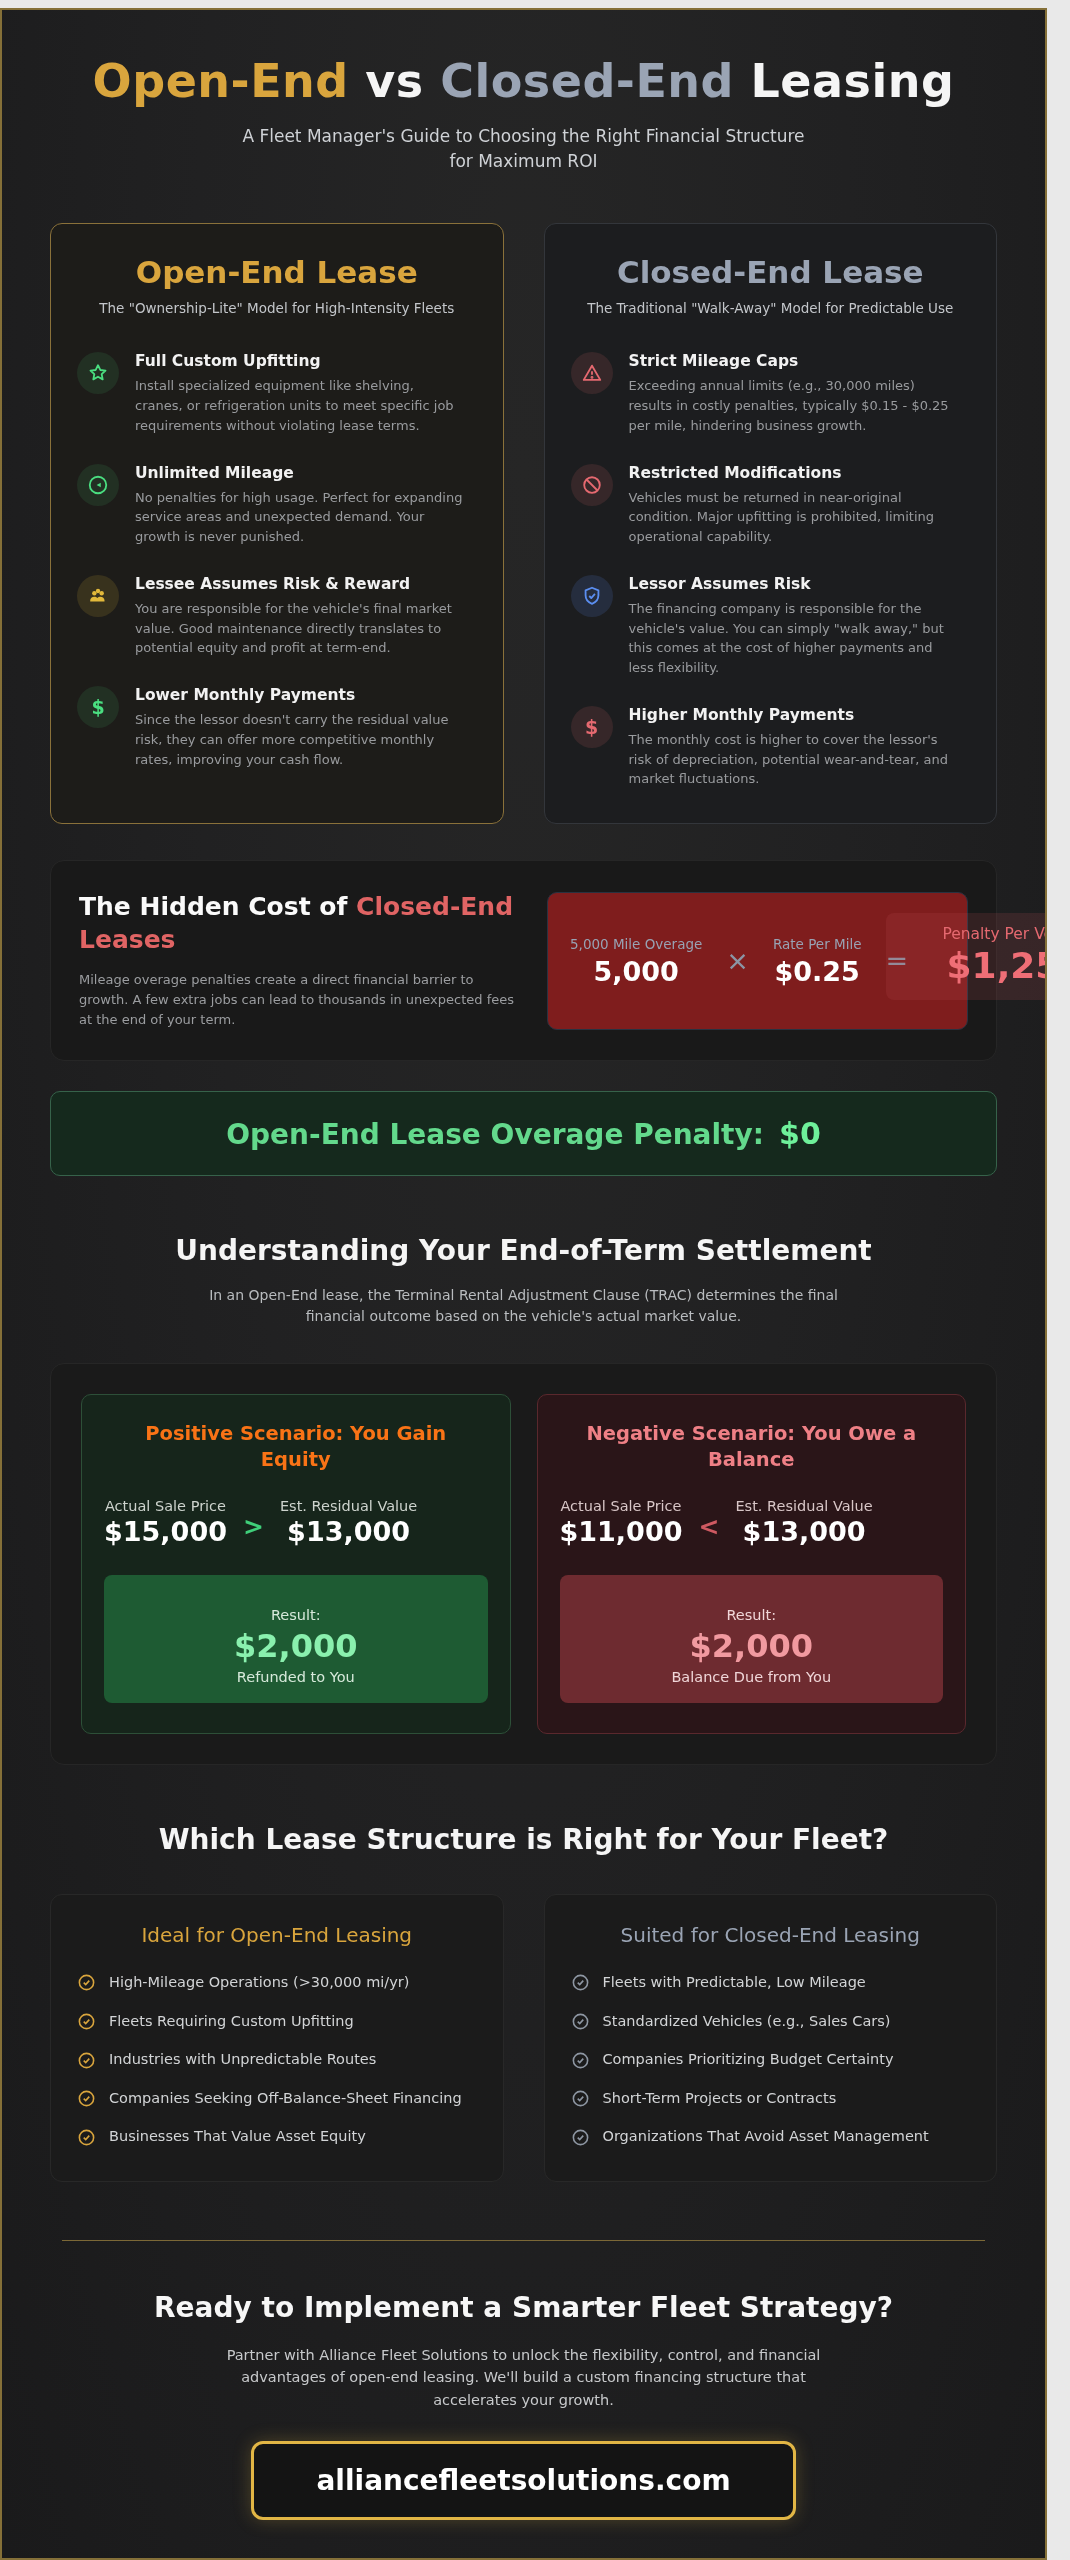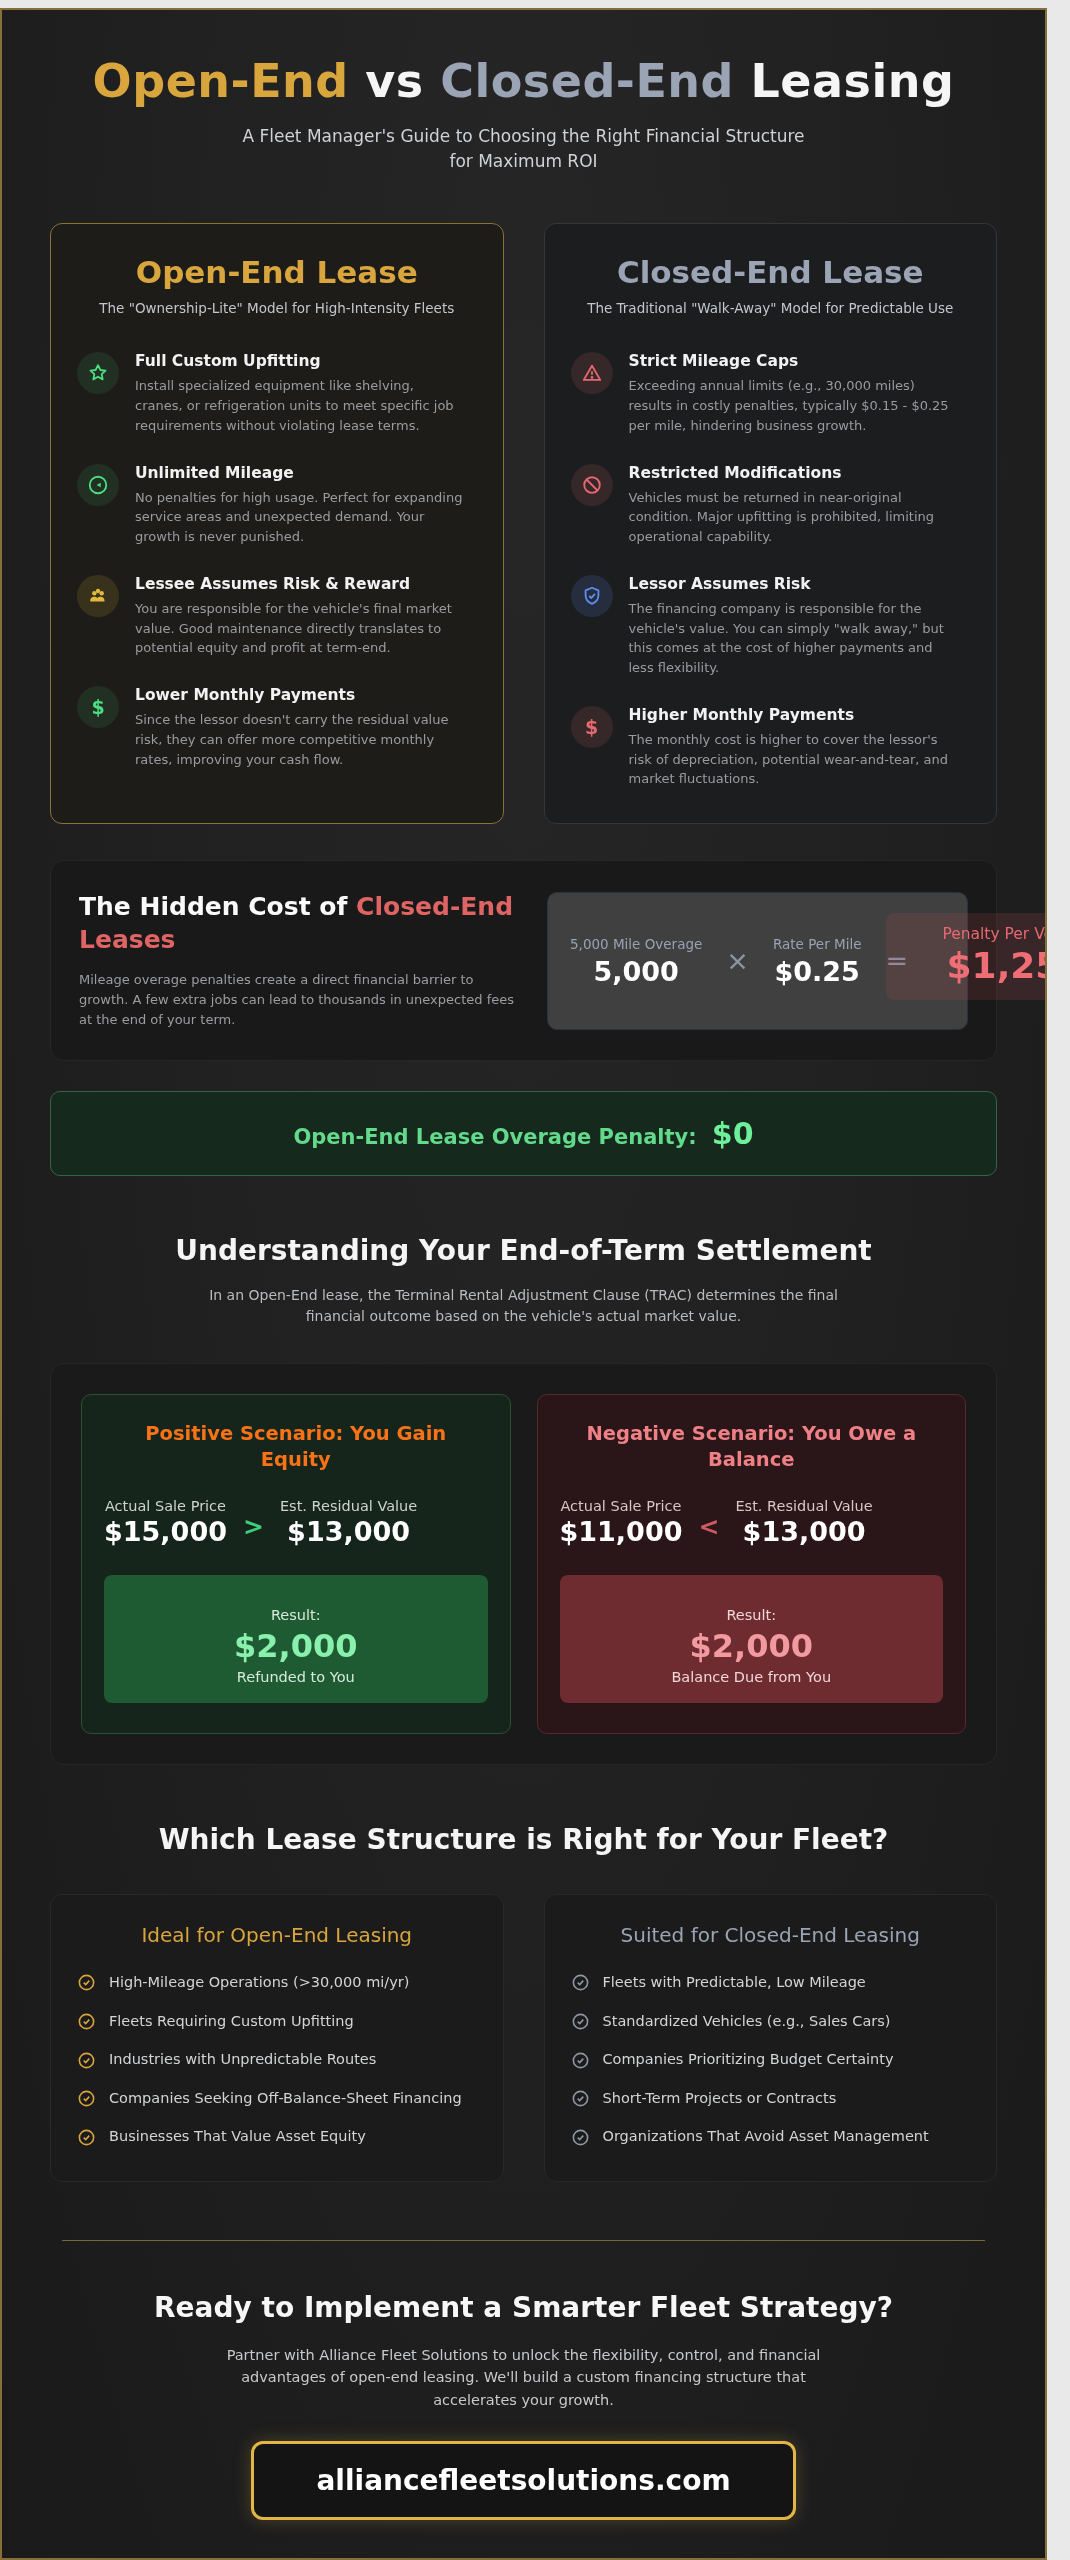--- a/index.html
+++ b/index.html
@@ -60,42 +60,42 @@
   .hidden-cost {
     margin:36px 48px 0; background:#191919; border:1px solid #262626;
     border-radius:14px; padding:30px 28px; display:flex; gap:28px; align-items:center;
     position:relative;
   }
   .hc-left { width:440px; flex:0 0 440px; }
   .hc-title { font-size:25px; font-weight:bold; color:#fafafa; line-height:1.3; }
   .hc-title .red { color:#e06464; }
   .hc-body { margin-top:14px; font-size:13px; line-height:1.55; color:#9b9da0; }
   .calc-box {
-    position:relative; flex:1; height:138px; background:#404040;
+    position:relative; flex:1; height:138px; background:#7f1d1d;
     border:1px solid #2a3240; border-radius:10px;
     display:flex; align-items:center; padding:0 22px; gap:24px;
   }
   .operand { text-align:center; }
   .operand-label { font-size:13.5px; color:#98a2b3; line-height:1.35; }
   .operand-value { margin-top:3px; font-size:27px; font-weight:bold; color:#fff; }
   .operator { font-size:27px; color:#8b95a5; }
   .penalty-box {
     position:absolute; left:338px; top:20px; width:260px;
     background:rgba(190,80,90,.16); border-radius:8px;
     padding:12px 18px 14px; text-align:center;
   }
   .penalty-label { font-size:15.5px; color:#e56970; }
   .penalty-value { margin-top:2px; font-size:36px; font-weight:bold; color:#ef6e76; }
 
   
   .zero-banner {
     margin:30px 48px 0; background:#15291d; border:1px solid #36624a;
     border-radius:10px; padding:24px; text-align:center;
   }
-  .zero-label { font-size:21px; font-weight:bold; color:#63d98c; }
+  .zero-label { font-size:28px; font-weight:bold; color:#63d98c; }
   .zero-value { font-size:30px; font-weight:bold; color:#6ef09a; margin-left:10px; }
 
   
   .section-heading { margin-top:58px; text-align:center; font-size:28px; font-weight:bold; color:#f5f5f5; }
   .section-sub { margin:18px auto 0; width:640px; text-align:center; font-size:14px; line-height:1.5; color:#b9bcbf; }
   .scenario-wrap {
     margin:36px 48px 0; background:#1a1a1a; border:1px solid #262626;
     border-radius:14px; padding:30px; display:flex; gap:26px;
   }
   .scenario { flex:1; border-radius:10px; padding:26px 22px 30px; text-align:center; }

